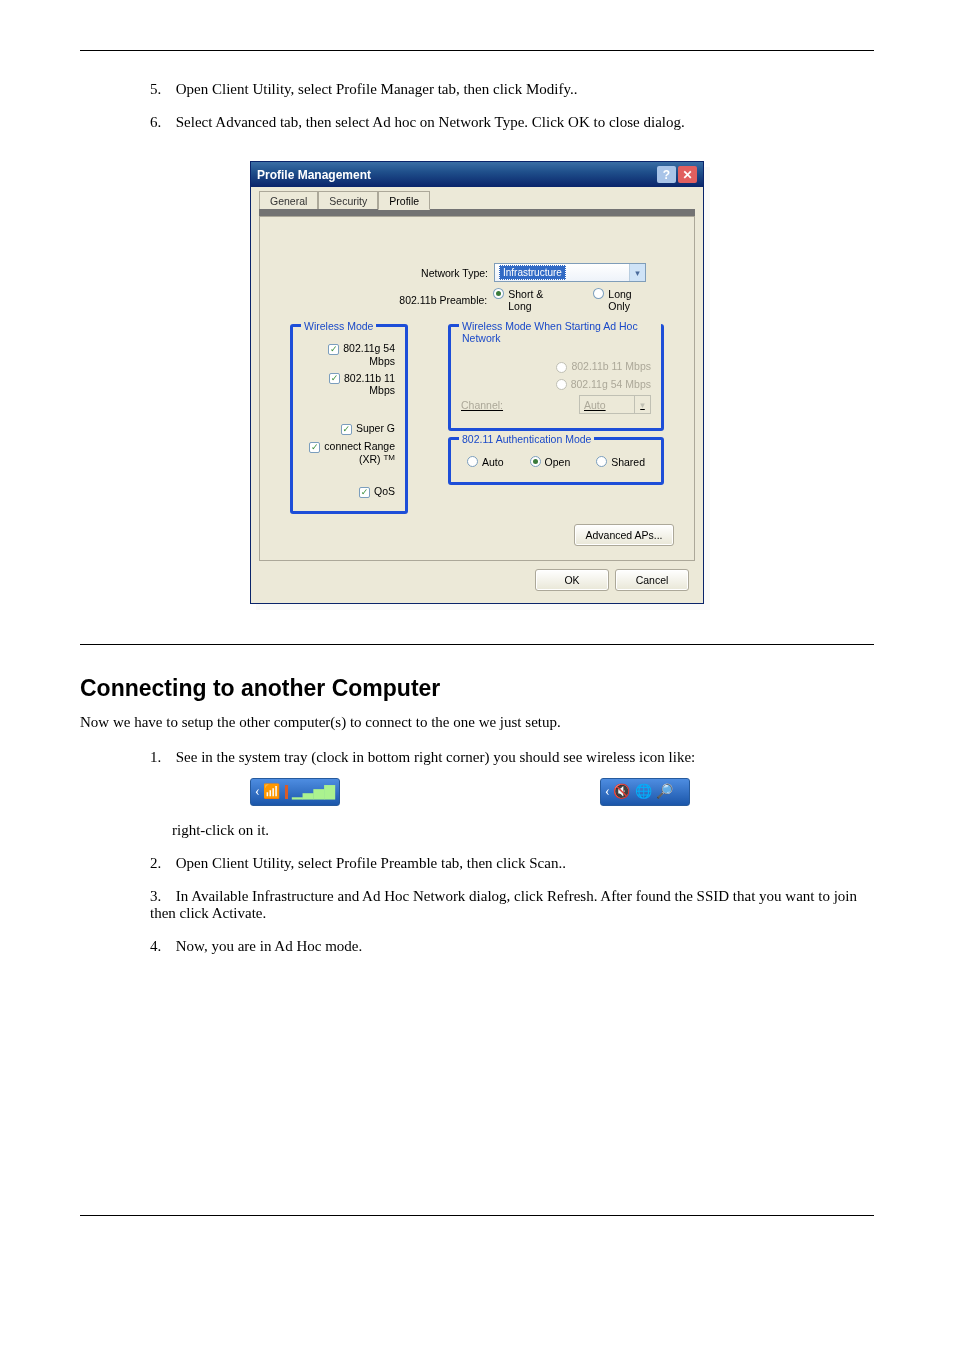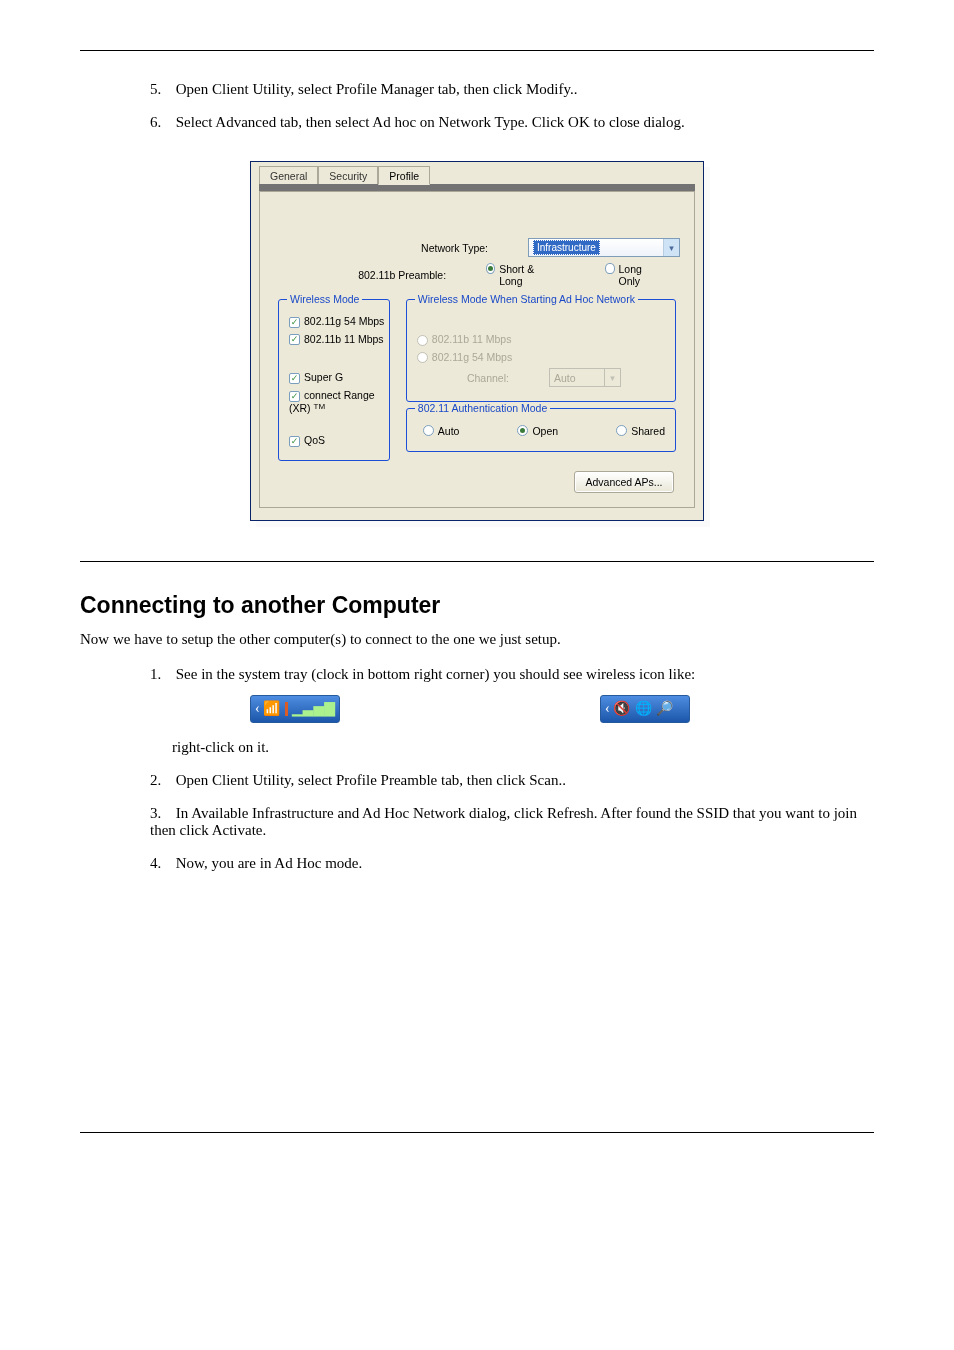--- a/index.html
+++ b/index.html
@@ -72,21 +72,21 @@
     font-weight: normal;
   }
   .tab-panel {
     border: 1px solid #aca899;
     border-top: 1px solid #aca899;
     padding: 40px 14px 14px 14px;
     min-height: 280px;
     background: #ece9d8;
     position: relative;
   }
-  .row { display: flex; align-items: center; margin: 6px 0; gap: 34px; }
+  .row { display: flex; align-items: center; margin: 6px 0; }
   .label-right { text-align: right; width: 220px; padding-right: 6px; font-size: 10.5px; }
   .select-box {
     border: 1px solid #7f9db9;
     background: linear-gradient(to bottom,#fff,#eef3fa);
     width: 152px; height: 19px;
     display: flex; align-items: center; justify-content: space-between;
     font-size: 10.5px;
     padding-left: 4px;
   }
   .select-val {
@@ -101,35 +101,35 @@
     color:#4a6a9b; font-size:9px;
   }
   .select-box.disabled { background:#ece9d8; color:#aca899; border-color:#c0c0b4;}
   .select-box.disabled .dd-arrow{background:#ece9d8;color:#c0c0b4;border-left-color:#c0c0b4;}
   .radio, .chk { width:11px; height:11px; border:1px solid #7b9ebd; border-radius:50%; background:#fff; display:inline-flex; align-items:center; justify-content:center; margin-right:4px; vertical-align:middle;}
   .radio.checked::after{content:"";width:5px;height:5px;background:#3b7b3b;border-radius:50%;}
   .chk{border-radius:2px;}
   .chk.checked{color:#3b8f3b;}
   .chk.checked::after{content:"✓";font-size:9px;color:#3b8f3b;line-height:9px;}
   .groupbox {
-    border: 1px solid #1d4ed8;
+    border: 3px solid #1d4ed8;
     border-radius: 3px;
-    padding: 10px 4px 8px 10px;
-    margin: 6px 4px;
+    padding: 10px 10px 8px 10px;
+    margin: 6px 16px;
     position: relative;
   }
   .groupbox .legend {
     position: absolute; top: -7px; left: 8px;
     background: #ece9d8; padding: 0 3px;
     color: #1a49c8; font-size: 10.5px;
   }
   .two-col { display: flex; gap: 8px; }
   .col-left { width: 150px; }
   .col-right { flex: 1; }
-  .chkrow { margin: 5px 0; font-size:10.5px;}
+  .chkrow { margin: 5px 0; font-size:10.5px;text-align:right;}
   .disabled-text { color:#aca899; }
   .btn-row { display:flex; justify-content:flex-end; gap:6px; padding: 8px 6px 0 0;}
   .winbtn {
     min-width: 74px; height:22px;
     border:1px solid #aca899; border-radius:3px;
     background: linear-gradient(to bottom,#fff,#e9e7d7);
     font-family: Tahoma, sans-serif; font-size:10.5px;
     display:flex; align-items:center; justify-content:center;
     box-shadow: inset 0 0 0 1px #fff;
   }
@@ -157,20 +157,27 @@
   <span>Open Client Utility, select Profile Manager tab, then click Modify..</span>
 </p>
 
 <p class="step-text">
   <span class="step-num">6.</span>
   <span>Select Advanced tab, then select Ad hoc on Network Type. Click OK to close dialog.</span>
 </p>
 
 <div class="dialog-wrap">
   <div class="dialog">
+    <div class="titlebar">
+      <span>Profile Management</span>
+      <div class="tb-buttons">
+        <div class="tb-btn tb-help">?</div>
+        <div class="tb-btn tb-close">✕</div>
+      </div>
+    </div>
     <div class="dlg-body">
       <div class="tabs">
         <div class="tab inactive">General</div>
         <div class="tab inactive">Security</div>
         <div class="tab active">Profile</div>
       </div>
       <div class="tab-panel">
 
         <div class="row">
           <div class="label-right">Network Type:</div>
@@ -205,21 +212,21 @@
               <div class="chkrow"><span class="chk checked"></span><span>QoS</span></div>
             </div>
           </div>
 
           <div class="col-right">
             <div class="groupbox">
               <span class="legend">Wireless Mode When Starting Ad Hoc Network</span>
               <div style="height:18px"></div>
               <div class="chkrow disabled-text"><span class="radio" style="border-color:#c0c0b4"></span><span>802.11b 11 Mbps</span></div>
               <div class="chkrow disabled-text"><span class="radio" style="border-color:#c0c0b4"></span><span>802.11g 54 Mbps</span></div>
-              <div class="row" style="justify-content:center;margin-top:4px;">
+              <div class="row" style="justify-content:space-between;margin-top:4px;text-decoration:underline;">
                 <span class="disabled-text" style="margin-right:6px;">Channel:</span>
                 <div class="select-box disabled" style="width:72px">
                   <span class="disabled-text">Auto</span>
                   <span class="dd-arrow">▾</span>
                 </div>
               </div>
             </div>
 
             <div class="groupbox">
               <span class="legend">802.11 Authentication Mode</span>
@@ -239,20 +246,24 @@
               </div>
             </div>
           </div>
         </div>
 
         <div class="pref-row">
           <div class="winbtn" style="min-width:100px">Advanced APs...</div>
         </div>
       </div>
 
+      <div class="btn-row">
+        <div class="winbtn">OK</div>
+        <div class="winbtn">Cancel</div>
+      </div>
     </div>
   </div>
 </div>
 
 <hr class="hr" style="margin-top:40px">
 
 <p class="section-heading">Connecting to another Computer</p>
 <p class="body-text">Now we have to setup the other computer(s) to connect to the one we just setup.</p>
 
 <p class="step-text" style="margin-left:70px">

